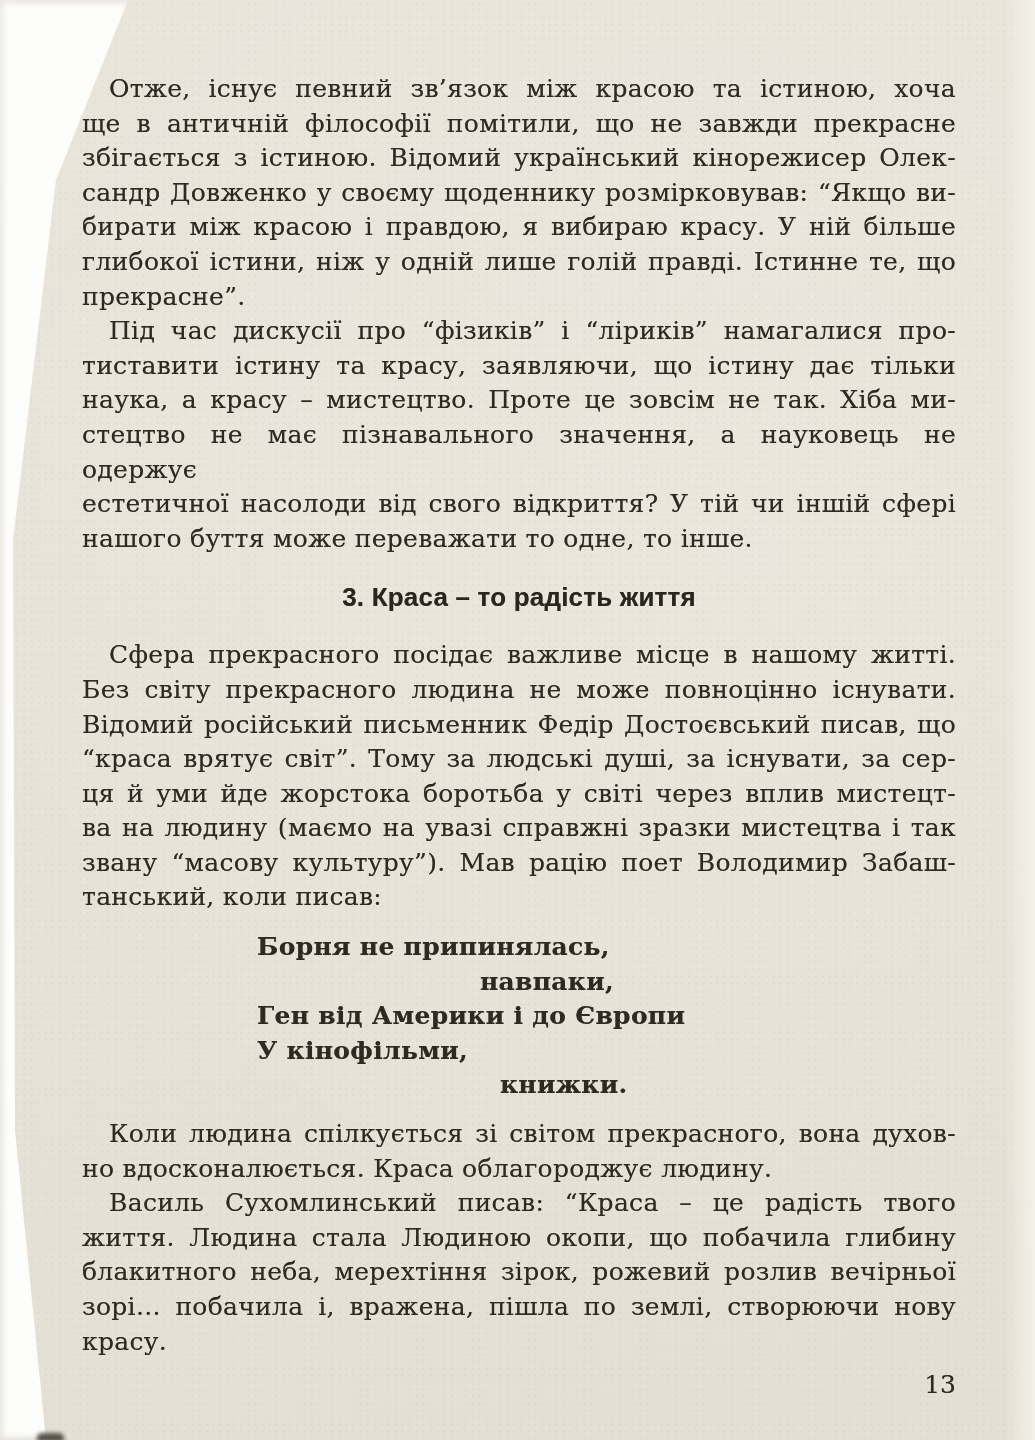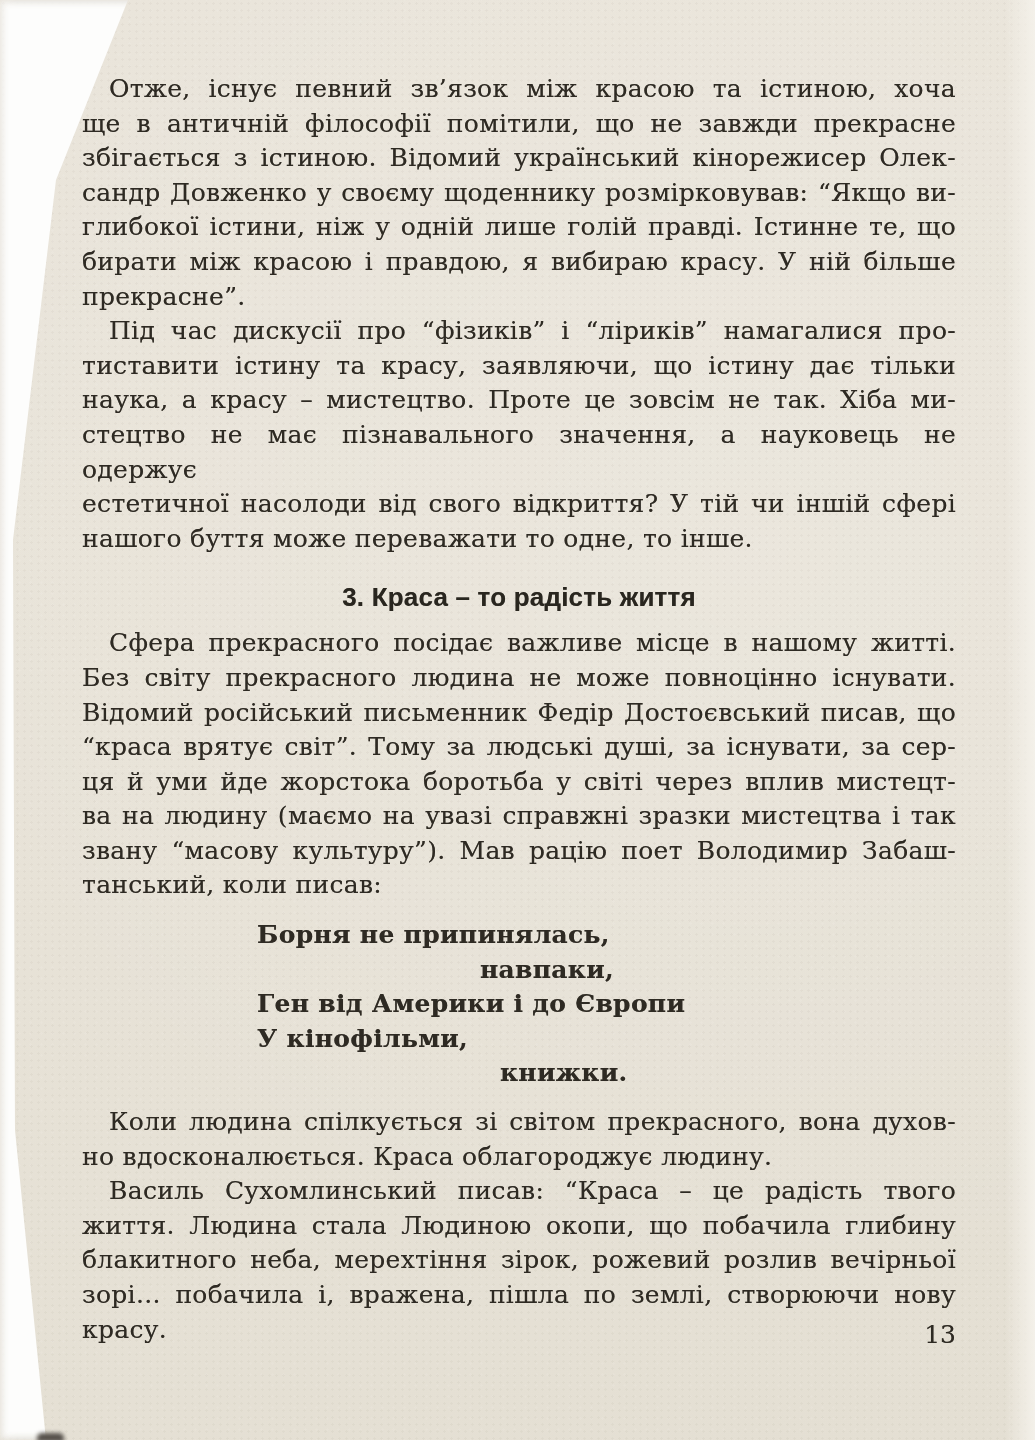--- a/index.html
+++ b/index.html
@@ -67,32 +67,32 @@
   .jl { text-align: justify; text-align-last: justify; }
   .el { text-align: left; text-align-last: left; }
   .fi { padding-left: 27px; }
   .heading {
     font-family: "Liberation Sans", sans-serif;
     font-weight: bold;
     font-size: 26px;
     line-height: 34px;
     text-align: center;
     letter-spacing: 0.2px;
-    margin: 24px 0 12px 0;
+    margin: 24px 0 24px 0;
     color: #29261f;
   }
   .poem { margin: 15px 0 14px 0; font-weight: bold; }
   .poem .ln { text-align: left; white-space: nowrap; }
   .pm-a { margin-left: 175px; }
   .pm-b { margin-left: 398px; }
   .pm-c { margin-left: 325px; }
   .pm-d { margin-left: 418px; }
   .page-number {
     position: absolute;
-    left: 82px; top: 1320px;
+    left: 82px; top: 1370px;
     width: 874px;
     text-align: right;
     font-family: "DejaVu Serif", serif;
     font-size: 25px;
     color: #2e2a23;
     text-shadow: 0 0 0.5px rgba(46,42,35,0.55);
   }
 </style>
 </head>
 <body>
@@ -104,22 +104,22 @@
   <div class="edge-right"></div>
   <div class="smudge"></div>
 
   <div class="text-col">
 
     <div class="para">
       <div class="ln jl fi">Отже, існує певний зв’язок між красою та істиною, хоча</div>
       <div class="ln jl">ще в античній філософії помітили, що не завжди прекрасне</div>
       <div class="ln jl">збігається з істиною. Відомий український кінорежисер Олек-</div>
       <div class="ln jl">сандр Довженко у своєму щоденнику розмірковував: “Якщо ви-</div>
+      <div class="ln jl">бирати між красою і правдою, я вибираю красу. У ній більше</div>
       <div class="ln jl">глибокої істини, ніж у одній лише голій правді. Істинне те, що</div>
-      <div class="ln jl">бирати між красою і правдою, я вибираю красу. У ній більше</div>
       <div class="ln el">прекрасне”.</div>
     </div>
 
     <div class="para">
       <div class="ln jl fi">Під час дискусії про “фізиків” і “ліриків” намагалися про-</div>
       <div class="ln jl">тиставити істину та красу, заявляючи, що істину дає тільки</div>
       <div class="ln jl">наука, а красу – мистецтво. Проте це зовсім не так. Хіба ми-</div>
       <div class="ln jl">стецтво не має пізнавального значення, а науковець не одержує</div>
       <div class="ln jl">естетичної насолоди від свого відкриття? У тій чи іншій сфері</div>
       <div class="ln el">нашого буття може переважати то одне, то інше.</div>

